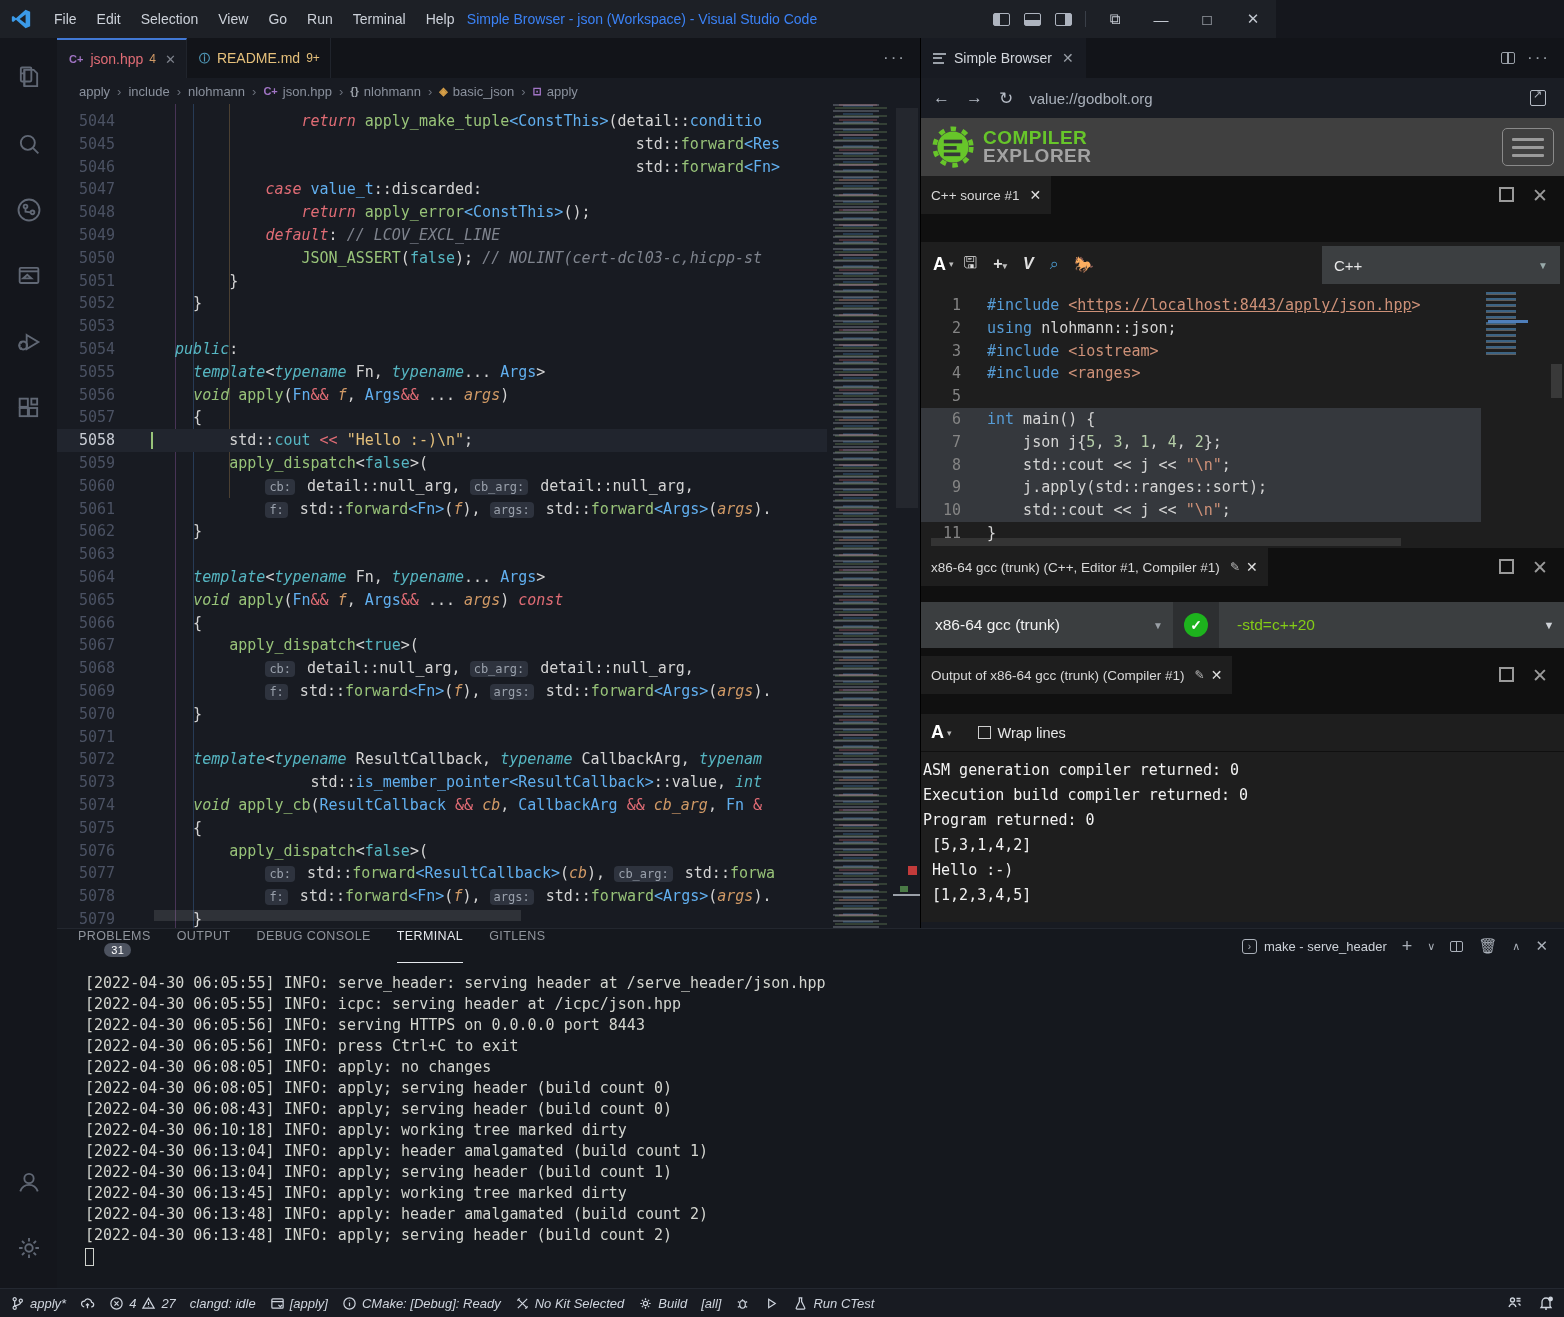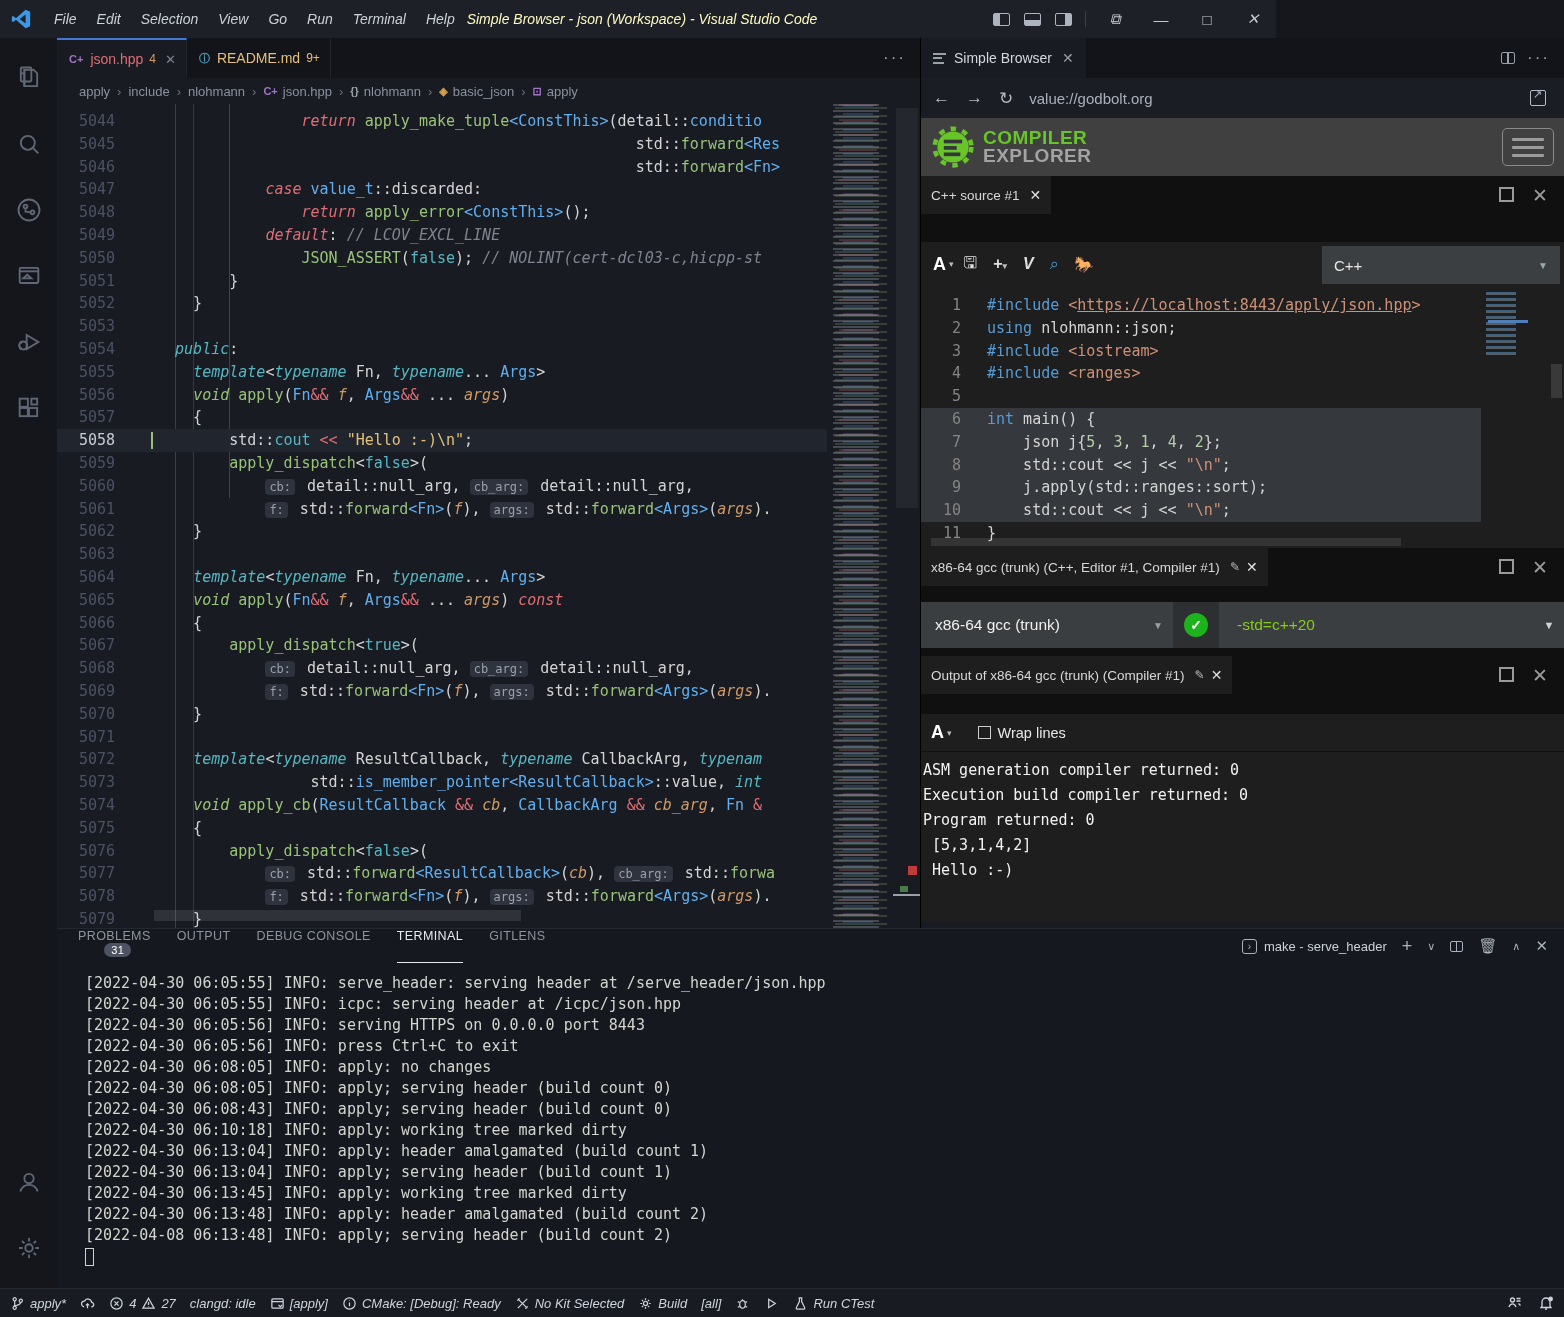--- a/index.html
+++ b/index.html
@@ -1,24 +1,24 @@
 <!DOCTYPE html>
 <html><head>
 <meta charset="utf-8">
 <style>
   * { margin:0; padding:0; box-sizing:border-box; }
   html,body { width:1564px; height:1317px; overflow:hidden; background:#1b1e25; }
   body { font-family:"Liberation Sans", sans-serif; color:#c7ccd4; font-size:13px; }
   #app { position:relative; width:1564px; height:1317px; background:#15171d; }
 
   
-  #titlebar { position:absolute; left:0; top:0; width:1276px; height:38px; background:#1d2026; display:flex; align-items:center;font-style:italic; }
+  #titlebar { position:absolute; left:0; top:0; width:1276px; height:38px; background:#1d2026; display:flex; align-items:center; }
   .vscode-logo { width:22px; height:22px; margin:0 12px 0 10px; }
   .menu-item { padding:0 10px; height:38px; line-height:38px; color:#ccd1d9; font-size:14px; cursor:default; }
-  #window-title { position:absolute; left:8px; right:0; text-align:center; color:#fef9c3; font-size:14px; pointer-events:none; }
+  #window-title { position:absolute; left:8px; right:0; text-align:center; color:#3b82f6; font-size:14px; pointer-events:none; }
   .win-controls { position:absolute; right:0; top:0; height:38px; display:flex; align-items:center; }
   .layouticon { width:17px; height:13px; border:1.5px solid #aeb4bf; border-radius:2px; margin:0 7px; position:relative; }
   .layouticon.l::before { content:''; position:absolute; left:0; top:0; bottom:0; width:6px; background:#aeb4bf; }
   .layouticon.b::before { content:''; position:absolute; left:0; right:0; bottom:0; height:5px; background:#aeb4bf; }
   .layouticon.r::before { content:''; position:absolute; right:0; top:0; bottom:0; width:6px; background:#aeb4bf; }
   .tb-sep { width:1px; height:16px; background:#3a3f48; margin:0 6px; }
   .wc { width:46px; height:38px; display:flex; align-items:center; justify-content:center; color:#c3c8d0; font-size:15px; }
 
   
   #activitybar { position:absolute; left:0; top:38px; width:57px; height:1250px; background:#14161c; }
@@ -461,20 +461,21 @@
         <span class="tb-caret">▾</span>
       <span class="wrap-box"></span>
       <span class="wrap-label">Wrap lines</span>
     </div>
     <div id="outcontent">
         <div>ASM generation compiler returned: 0</div>
         <div>Execution build compiler returned: 0</div>
         <div>Program returned: 0</div>
         <div> [5,3,1,4,2]</div>
         <div> Hello :-)</div>
+        <div> [1,2,3,4,5]</div>
       </div>
   </div>
 
   <div id="panel">
     <div id="paneltabs">
       <span class="ptab">
           <span>PROBLEMS</span>
           <span class="pbadge">31</span>
         </span>
       <span class="ptab">OUTPUT</span>
@@ -502,21 +503,21 @@
         <div>[2022-04-30 06:05:56] INFO: serving HTTPS on 0.0.0.0 port 8443</div>
         <div>[2022-04-30 06:05:56] INFO: press Ctrl+C to exit</div>
         <div>[2022-04-30 06:08:05] INFO: apply: no changes</div>
         <div>[2022-04-30 06:08:05] INFO: apply; serving header (build count 0)</div>
         <div>[2022-04-30 06:08:43] INFO: apply; serving header (build count 0)</div>
         <div>[2022-04-30 06:10:18] INFO: apply: working tree marked dirty</div>
         <div>[2022-04-30 06:13:04] INFO: apply: header amalgamated (build count 1)</div>
         <div>[2022-04-30 06:13:04] INFO: apply; serving header (build count 1)</div>
         <div>[2022-04-30 06:13:45] INFO: apply: working tree marked dirty</div>
         <div>[2022-04-30 06:13:48] INFO: apply: header amalgamated (build count 2)</div>
-        <div>[2022-04-08 06:13:48] INFO: apply; serving header (build count 2)</div>
+        <div>[2022-04-30 06:13:48] INFO: apply; serving header (build count 2)</div>
       </div>
     <div id="termcursor" style="margin-left:28px"></div>
   </div>
 
   <div id="statusbar">
     <span class="sb-item">
       <svg class="oicon" viewBox="0 0 16 16">
           <circle cx="5" cy="3.5" r="1.7"></circle>
           <circle cx="5" cy="12.5" r="1.7"></circle>
           <circle cx="11.5" cy="5" r="1.7"></circle>

